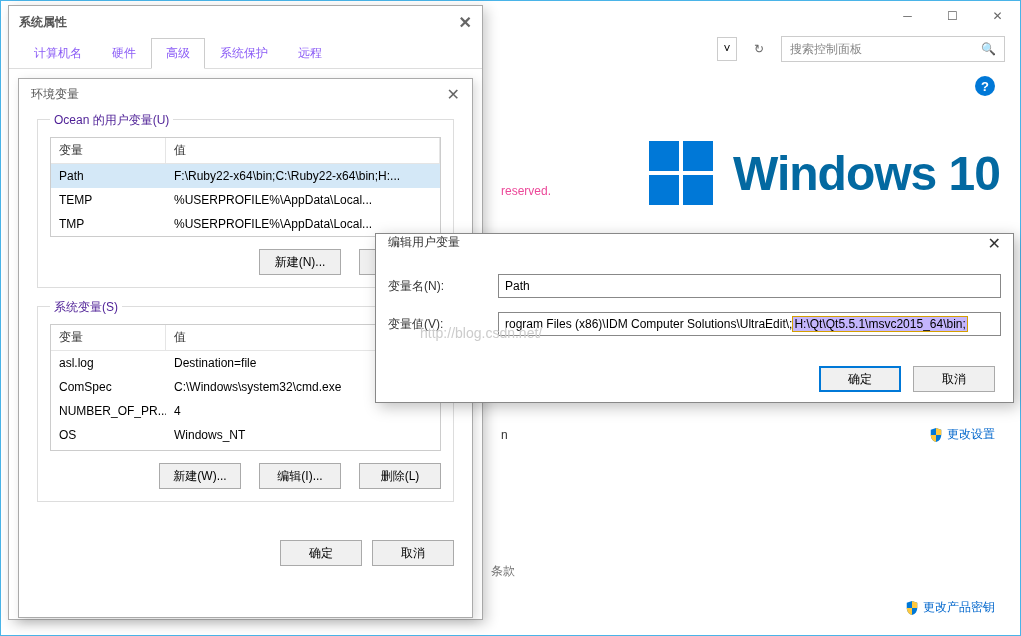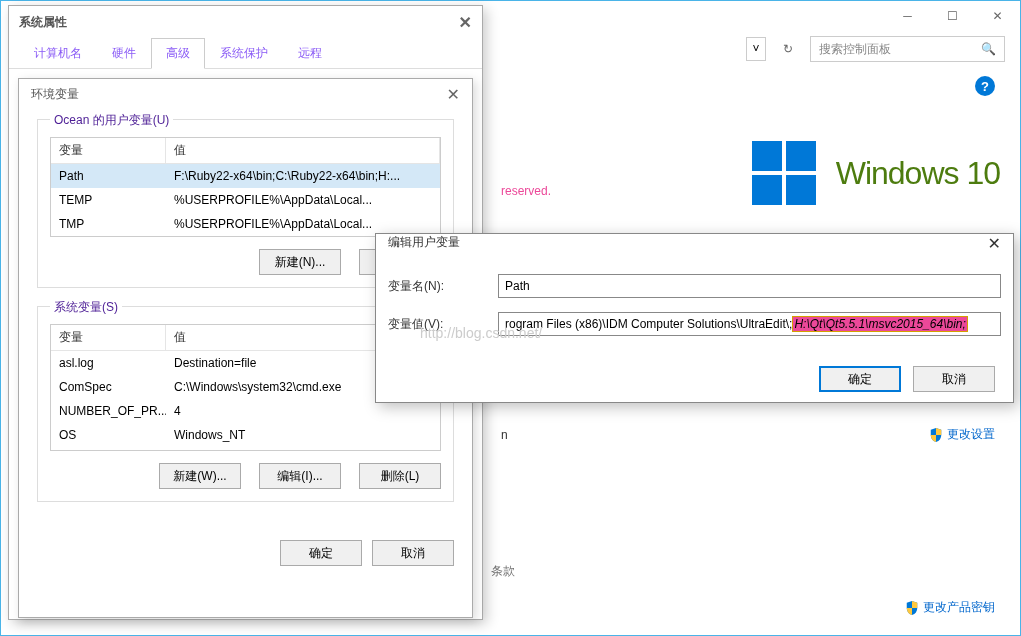--- a/index.html
+++ b/index.html
@@ -5,26 +5,26 @@
     * { box-sizing: border-box; margin: 0; padding: 0; }
     body { font-family: "Microsoft YaHei", "Segoe UI", sans-serif; font-size: 12px; background: #fff; position: relative; width: 1021px; height: 636px; overflow: hidden; }
     
     
     .bg-window { position: absolute; top: 0; left: 0; right: 0; bottom: 0; background: #fff; border: 1px solid #4ab4e8; }
     .bg-titlebar { height: 30px; display: flex; justify-content: flex-end; align-items: center; padding-right: 0; }
     .bg-titlebar .win-btn { width: 45px; height: 28px; display: flex; align-items: center; justify-content: center; color: #666; }
     .bg-toolbar { position: absolute; top: 35px; right: 15px; display: flex; gap: 10px; align-items: center; }
     .bg-dropdown { width: 20px; height: 24px; border: 1px solid #ccc; display: flex; align-items: center; justify-content: center; }
     .bg-refresh { width: 24px; height: 24px; display: flex; align-items: center; justify-content: center; color: #666; }
-    .bg-search { width: 195px; height: 26px; border: 1px solid #ccc; padding: 0 8px; display: flex; align-items: center; justify-content: space-between; color: #888; }
+    .bg-search { width: 224px; height: 26px; border: 1px solid #ccc; padding: 0 8px; display: flex; align-items: center; justify-content: space-between; color: #888; }
     .bg-help { position: absolute; top: 75px; right: 25px; width: 20px; height: 20px; border-radius: 50%; background: #0078d7; color: #fff; display: flex; align-items: center; justify-content: center; font-size: 13px; font-weight: bold; }
     .bg-logo-area { position: absolute; top: 140px; right: 20px; display: flex; align-items: center; gap: 20px; }
     .win-logo { display: grid; grid-template-columns: 1fr 1fr; grid-template-rows: 1fr 1fr; gap: 4px; width: 64px; height: 64px; }
     .win-logo div { background: #0078d7; }
-    .win-logo-text { font-size: 32px; font-weight: 400; color: #4d7c0f; letter-spacing: -1px; }
+    .win-logo-text { font-size: 48px; font-weight: 700; color: #0369a1; letter-spacing: -1px; }
     .bg-reserved { position: absolute; top: 183px; left: 500px; color: #ec4899; }
     .bg-mid-text { position: absolute; top: 427px; left: 500px; color: #333; }
     .bg-link1 { position: absolute; top: 425px; right: 25px; color: #0066cc; display: flex; align-items: center; gap: 4px; }
     .bg-link2 { position: absolute; top: 562px; left: 490px; color: #737373; }
     .bg-link3 { position: absolute; top: 598px; right: 25px; color: #0066cc; display: flex; align-items: center; gap: 4px; }
     .shield { width: 14px; height: 14px; }
     
     
     .sysprops { position: absolute; top: 5px; left: 8px; width: 475px; height: 615px; background: #fff; border: 1px solid #aaa; box-shadow: 4px 4px 12px rgba(0,0,0,0.2); }
     .sysprops-title { height: 32px; display: flex; align-items: center; justify-content: space-between; padding: 0 10px; color: #555; font-weight: bold; }
@@ -53,21 +53,21 @@
     .dlg-btn-row { display: flex; justify-content: flex-end; gap: 10px; padding: 10px 18px; }
     
     
     .editvar { position: absolute; top: 233px; left: 375px; width: 639px; height: 170px; background: #fff; border: 1px solid #888; box-shadow: 4px 4px 14px rgba(0,0,0,0.25); }
     .editvar-title { height: 30px; display: flex; justify-content: space-between; padding: 0 12px; color: #333; }
     .editvar-close { font-size: 16px; color: #333; }
     .editvar-body { padding: 10px 12px; }
     .form-row { display: flex; align-items: center; margin-bottom: 14px; }
     .form-label { width: 110px; color: #333; position: relative; }
     .form-input { flex: 1; height: 24px; border: 1px solid #888; padding: 0 6px; font-size: 12px; }
-    .highlight-part { background: #ec4899; border: 1px solid #d4a000; padding: 0 1px; font-style: italic; }
+    .highlight-part { background: #c4b5fd; border: 1px solid #d4a000; padding: 0 1px; }
     .watermark { position: absolute; top: 325px; left: 420px; color: #ccc; font-size: 14px; pointer-events: none; z-index: 100; }
     .editvar-btns { display: flex; justify-content: flex-end; gap: 12px; padding: 6px 18px; }
     .editvar-btns .btn.primary { border: 2px solid #0078d7; }
   </style>
 </head>
 <body>
 
 <div class="bg-window">
   <div class="bg-titlebar">
     <div class="win-btn">─</div>

